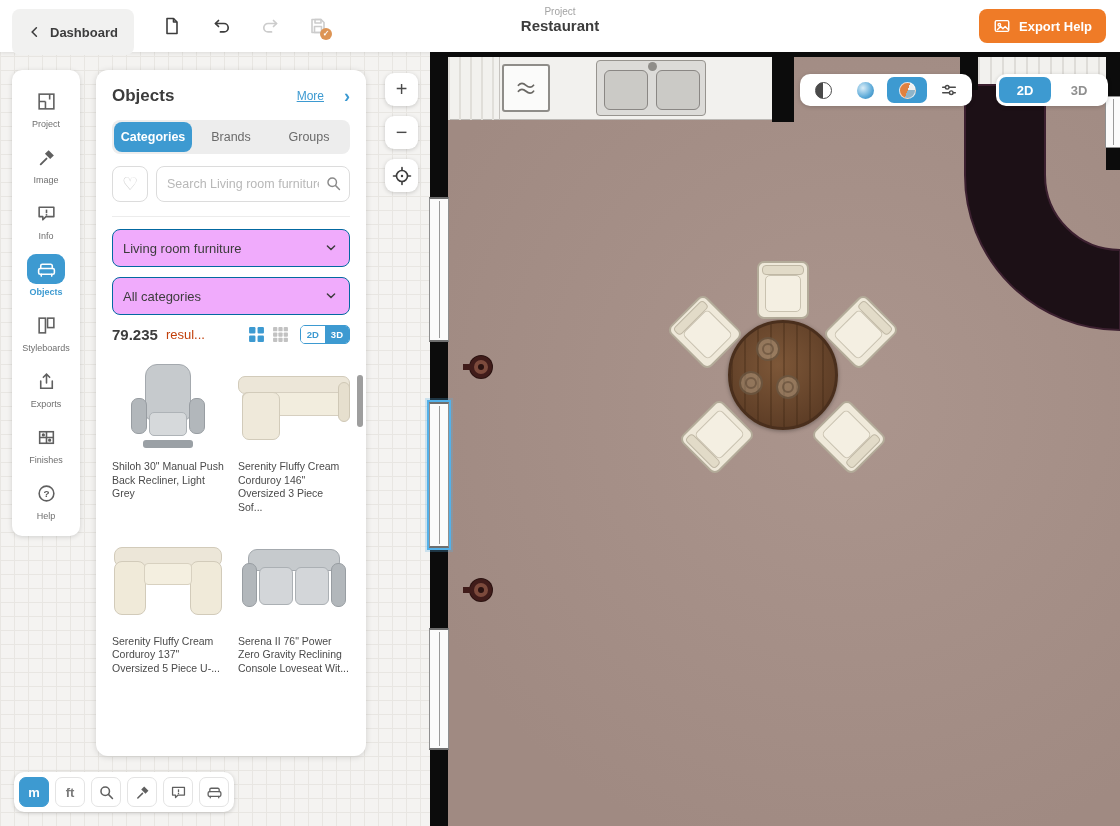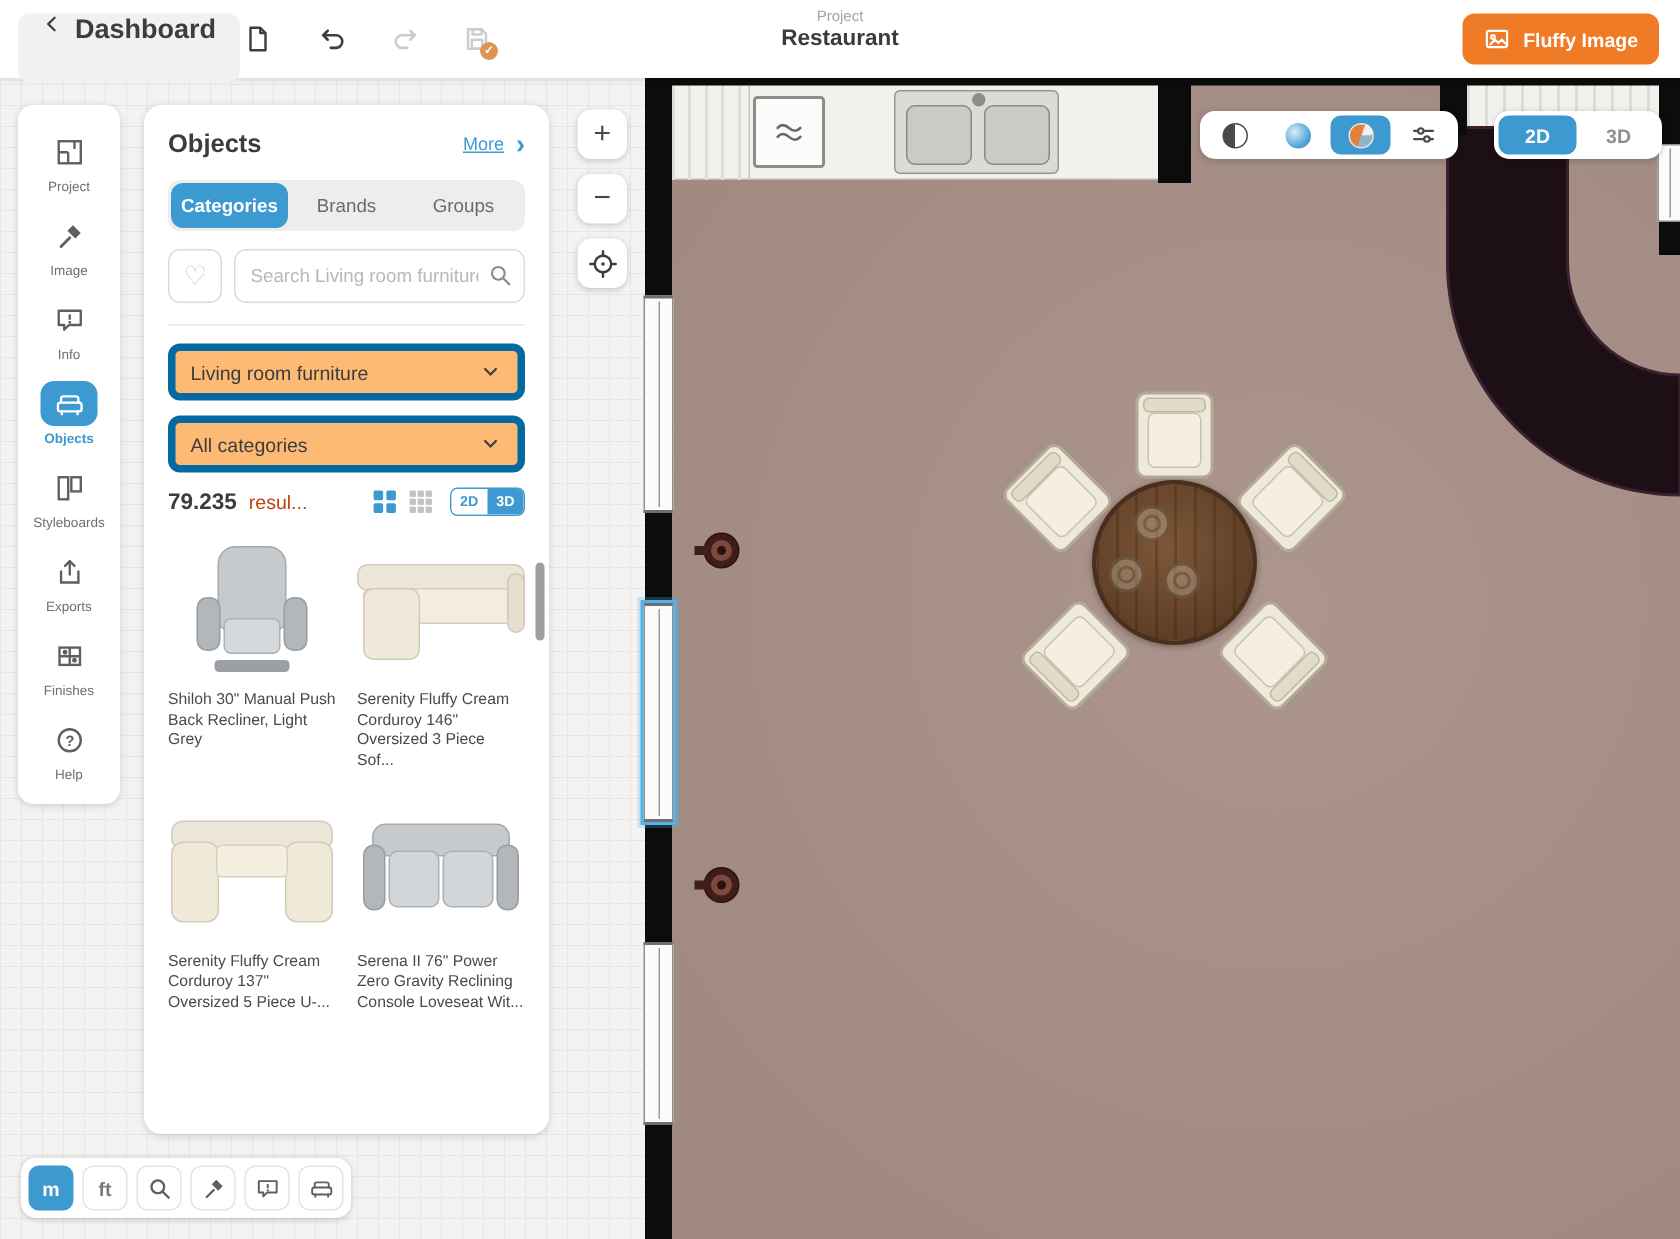--- a/index.html
+++ b/index.html
@@ -8,22 +8,22 @@
     font-family:"Liberation Sans",sans-serif;color:#3c3c3c;
     background-color:#f4f3f1;
     background-image:linear-gradient(#e8e6e2 1px,transparent 1px),
                      linear-gradient(90deg,#e8e6e2 1px,transparent 1px);
     background-size:14px 14px;}
   svg{display:block;}
 
   
   .topbar{position:absolute;left:0;top:0;width:1120px;height:52px;background:#fff;
     box-shadow:0 1px 4px rgba(0,0,0,.10);z-index:30;}
-  .dash-btn{position:absolute;left:12px;top:9px;height:46px;display:flex;align-items:flex-start;
-    gap:8px;padding:0 16px;background:#f1f1f0;border-radius:8px;font-size:18px;font-weight:bold;color:#3d3d3d;cursor:pointer;}
+  .dash-btn{position:absolute;left:12px;top:9px;height:46px;display:flex;align-items:center;
+    gap:8px;padding:0 16px;background:#f1f1f0;border-radius:8px;font-size:13px;font-weight:bold;color:#3d3d3d;cursor:pointer;}
   .tb-icon{position:absolute;top:10px;width:32px;height:32px;display:flex;align-items:center;justify-content:center;cursor:pointer;}
   .tb-doc{left:156px;color:#3d3d3d;}
   .tb-undo{left:206px;color:#3d3d3d;}
   .tb-redo{left:254px;color:#cccccc;}
   .tb-save{left:302px;color:#cccccc;}
   .save-badge{position:absolute;right:2px;bottom:2px;width:12px;height:12px;border-radius:50%;
     background:#dd9454;color:#fff;font-size:8px;line-height:12px;text-align:center;font-weight:bold;}
   .tb-center{position:absolute;left:50%;top:6px;transform:translateX(-50%);text-align:center;}
   .tb-proj{font-size:10px;color:#a3a3a3;}
   .tb-name{font-size:15px;font-weight:bold;color:#3c3c3c;margin-top:0;}
@@ -38,37 +38,37 @@
   .nav-item.active .sq{background:#3d9ad1;}
   .nav-item .sq{width:38px;height:30px;border-radius:9px;display:flex;align-items:center;justify-content:center;}
   .nav-item.active{color:#fff;}
   .nav-item.active .lbl{color:#3d9ad1;font-weight:bold;}
 
   
   .objpanel{position:absolute;left:96px;top:70px;width:270px;height:686px;background:#fff;border-radius:12px;
     box-shadow:0 1px 6px rgba(0,0,0,.15);padding:16px;z-index:20;overflow:hidden;}
   .obj-head{display:flex;align-items:center;justify-content:space-between;margin-bottom:14px;}
   .obj-title{font-size:17px;font-weight:bold;color:#3c3c3c;}
-  .more-link{display:flex;align-items:center;gap:8px;color:#3d9ad1;font-size:12px;cursor:pointer;}
+  .more-link{display:flex;align-items:center;gap:20px;color:#3d9ad1;font-size:12px;cursor:pointer;}
   .more-link .txt{text-decoration:underline;}
   .more-link .chev{font-size:18px;font-weight:bold;line-height:12px;}
   .tabs{display:flex;background:#ededed;border-radius:8px;height:34px;padding:2px;}
   .tab{flex:1;display:flex;align-items:center;justify-content:center;font-size:12.5px;color:#6b6b6b;cursor:pointer;border-radius:8px;}
   .tab.active{background:#3d9ad1;color:#fff;font-weight:bold;}
   .search-row{display:flex;gap:8px;margin-top:12px;}
   .fav-btn{width:36px;height:36px;border:1px solid #dcdcdc;border-radius:8px;display:flex;align-items:center;justify-content:center;
     color:#cfcfcf;font-size:18px;cursor:pointer;background:#fff;}
   .search-wrap{position:relative;flex:1;}
   .search-input{width:100%;height:36px;border:1px solid #dcdcdc;border-radius:8px;padding:0 30px 0 10px;
     font-size:12.5px;color:#444;font-family:"Liberation Sans",sans-serif;outline:none;}
   .search-input::placeholder{color:#b8b8b8;}
   .search-ic{position:absolute;right:8px;top:9px;color:#8a8a8a;}
   .divider{height:1px;background:#ececec;margin:14px 0 12px;}
-  .selectbox{display:flex;align-items:center;justify-content:space-between;height:38px;border:5px solid #0369a1;
-    border-radius:8px;padding:0 10px;font-size:13px;color:#3c3c3c;margin-bottom:10px;cursor:pointer;background:#fdba74;}
+  .selectbox{display:flex;align-items:center;justify-content:space-between;height:38px;border:1px solid #0369a1;
+    border-radius:8px;padding:0 10px;font-size:13px;color:#3c3c3c;margin-bottom:10px;cursor:pointer;background:#f0abfc;}
   .results-row{display:flex;align-items:center;margin-top:4px;}
   .res-count{font-size:15px;font-weight:bold;}
   .res-suffix{font-size:13px;margin-left:8px;color:#c2410c;}
   .vicons{margin-left:auto;display:flex;align-items:center;gap:7px;}
   .minitoggle{display:flex;border:1px solid #3d9ad1;border-radius:5px;overflow:hidden;margin-left:4px;cursor:pointer;}
   .minitoggle .m2{padding:3px 6px;font-size:9.5px;font-weight:bold;color:#3d9ad1;background:#fff;}
   .minitoggle .m3{padding:3px 6px;font-size:9.5px;font-weight:bold;color:#fff;background:#3d9ad1;}
   .prodgrid{display:grid;grid-template-columns:1fr 1fr;column-gap:14px;row-gap:20px;margin-top:16px;}
   .card{cursor:pointer;}
   .thumb{height:92px;position:relative;background:#fff;}
@@ -269,21 +269,21 @@
     <div class="tb-center">
       <div class="tb-proj">Project</div>
       <div class="tb-name">Restaurant</div>
     </div>
     <div class="export-btn">
       <svg width="18" height="18" viewBox="0 0 20 20" fill="none" stroke="#fff" stroke-width="1.6" stroke-linejoin="round">
         <rect x="2.5" y="4" width="15" height="12" rx="1.5"></rect>
           <circle cx="7" cy="8.5" r="1.4"></circle>
           <path d="M4.5 14.5 l4 -4 2.5 2.5 2.5 -2.5 4 4"></path>
       </svg>
-      <span>Fluffy Image</span>
+      <span>Export Help</span>
     </div>
   </div>
 
   <div class="leftnav">
     <div class="nav-item">
       <span class="sq" style="color:#5f5f5f">
         <svg width="21" height="21" viewBox="0 0 20 20" fill="none" stroke="currentColor" stroke-width="1.5">
             <rect x="3" y="3" width="14" height="14"></rect>
             <path d="M3 10 h6 M9 10 V17 M13 3 V8"></path>
           </svg>

